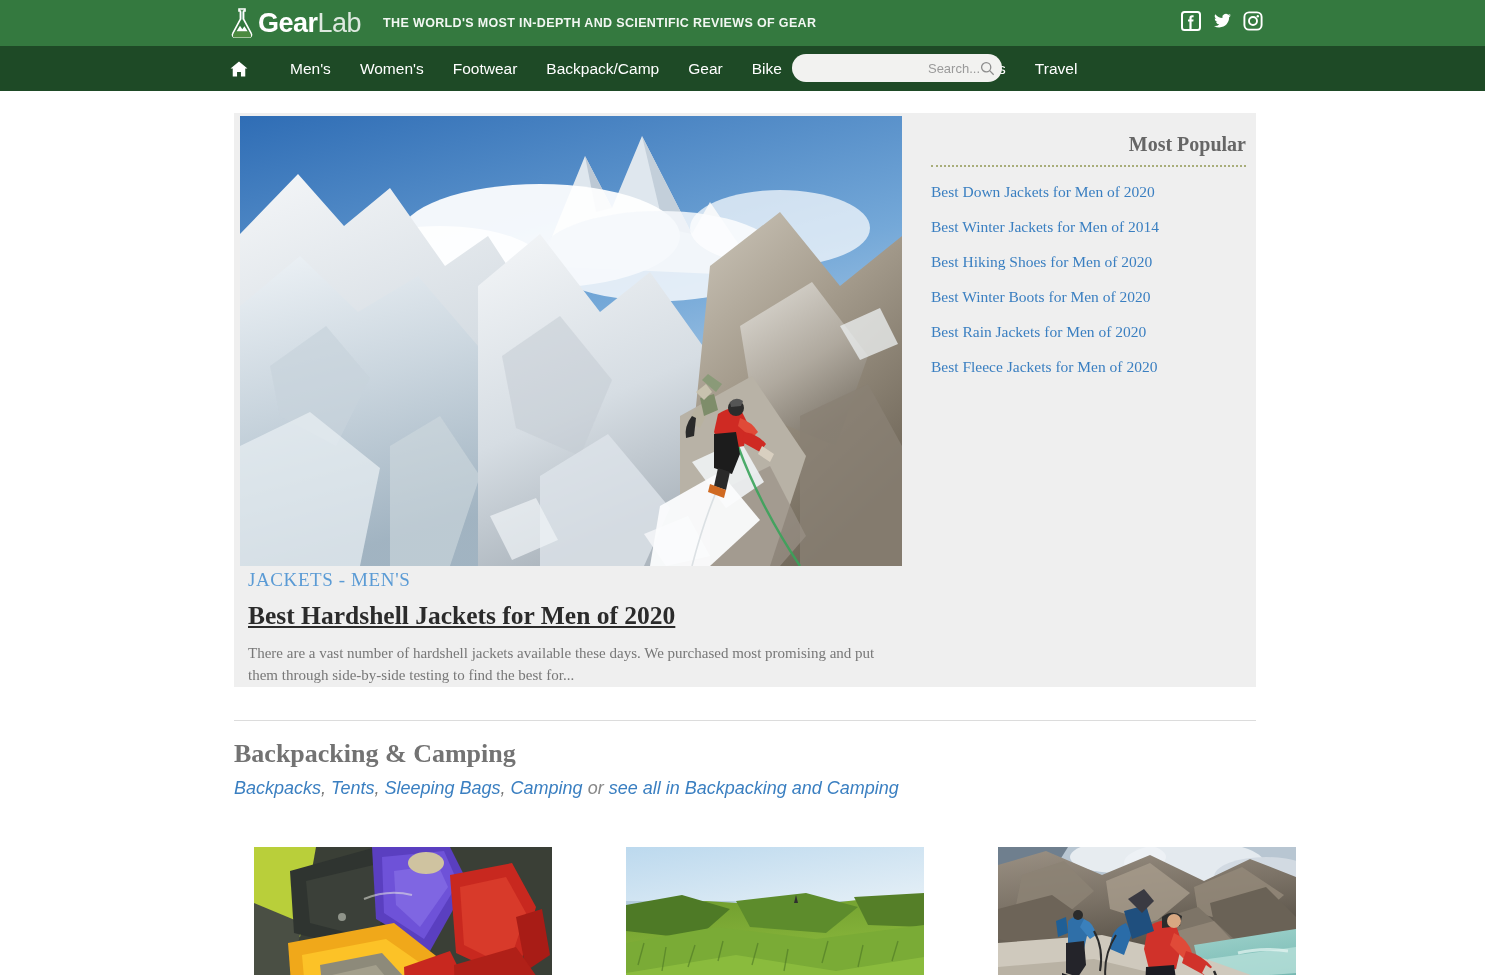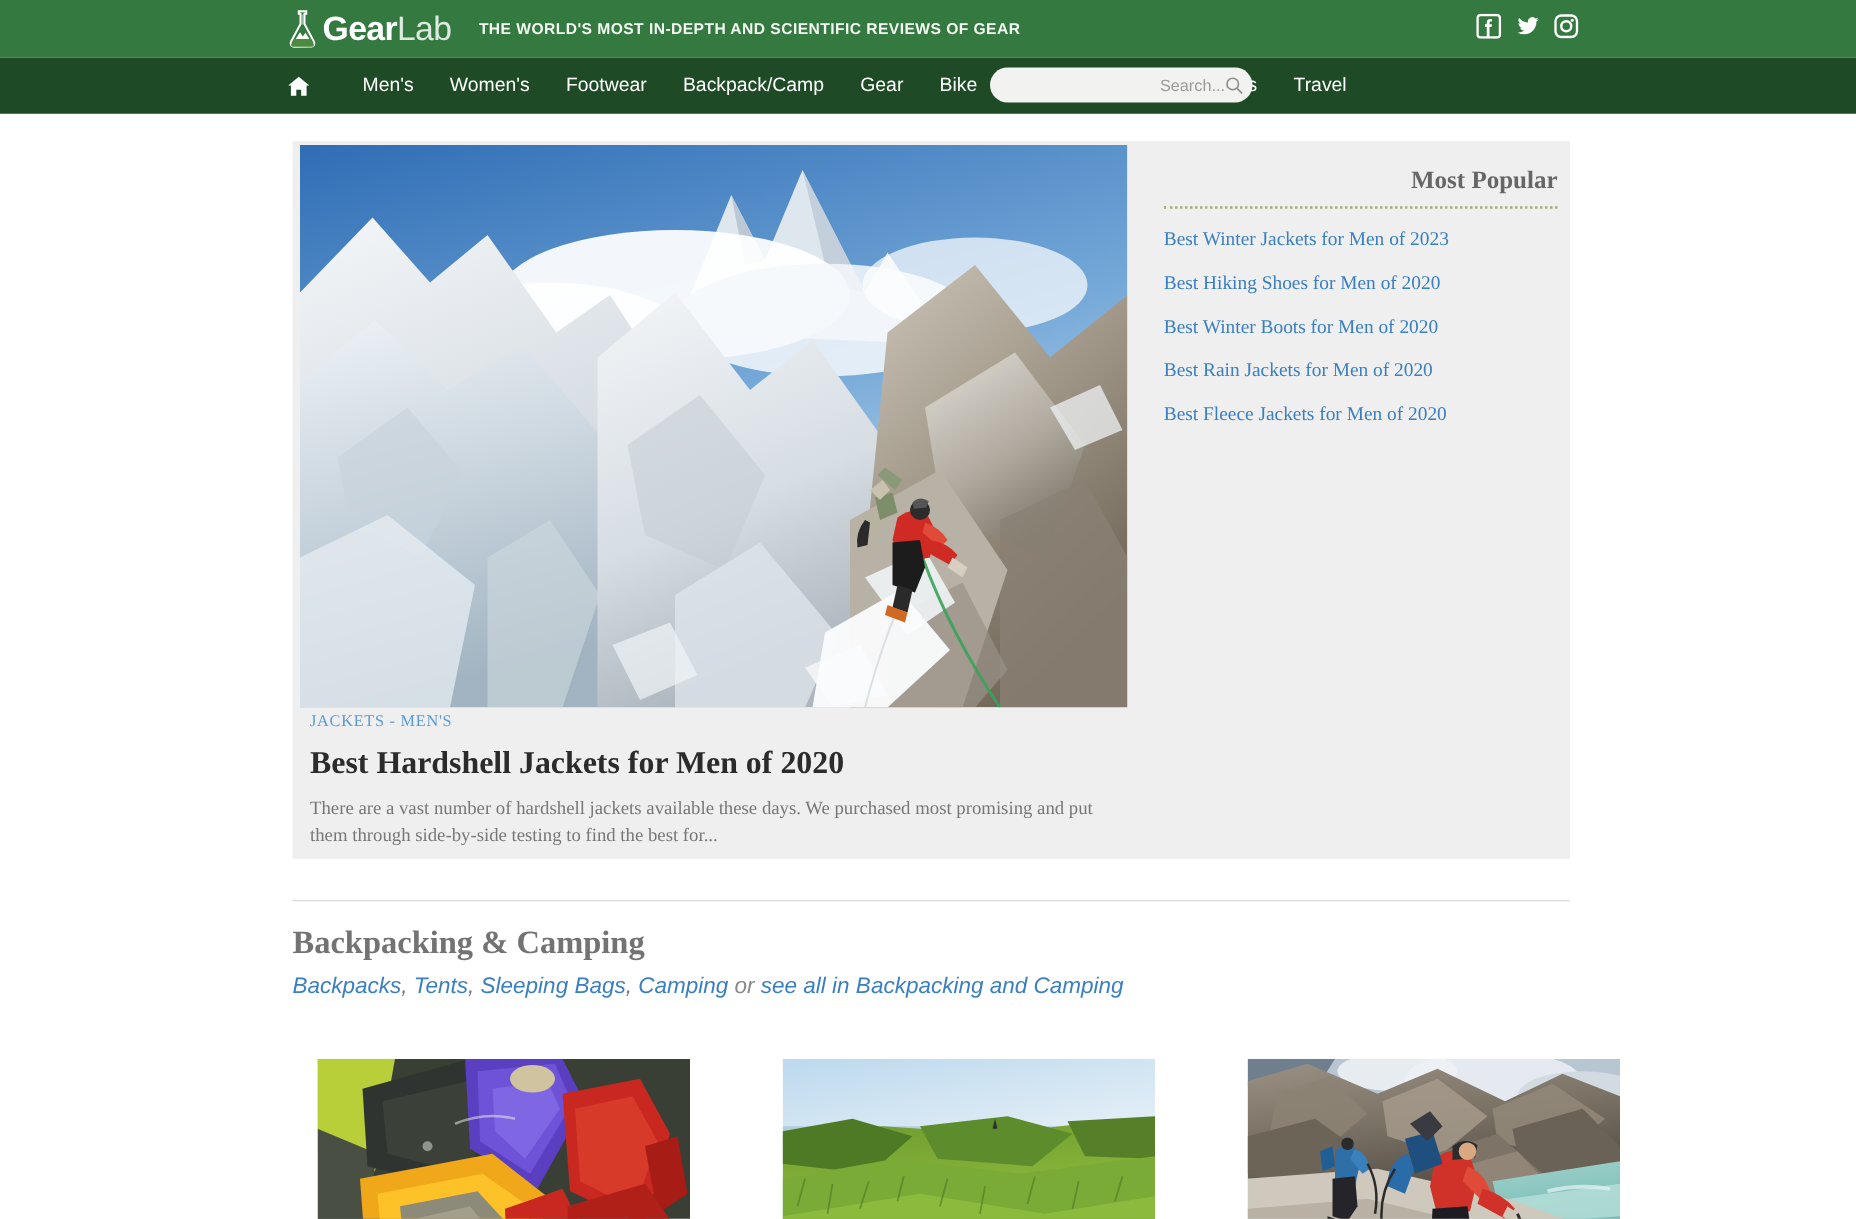--- a/index.html
+++ b/index.html
@@ -70,26 +70,26 @@
   }
   .hero {
     position: absolute; left: 6px; top: 3px; width: 662px; height: 450px;
     overflow: hidden; cursor: pointer;
   }
   .hero svg { display: block; width: 662px; height: 450px; }
 
   .feature-meta { position: absolute; left: 14px; top: 456px; width: 640px; }
   .kicker {
     color: #5b9bd5; font-family: "Liberation Serif", serif;
-    font-size: 13px; letter-spacing: .6px;
+    font-size: 19px; letter-spacing: .6px;
     text-transform: uppercase; cursor: pointer;
   }
   .feature-title {
     margin-top: 10px; font-family: "Liberation Serif", serif;
-    font-size: 25.5px; font-weight: bold; color: #2b2b2b; cursor: pointer;
+    font-size: 25.5px; font-weight: bold; color: #2b2b2b; cursor: pointer; text-decoration: underline;
   }
   .feature-desc {
     margin-top: 11px; font-family: "Liberation Serif", serif;
     font-size: 15px; color: #777; line-height: 22px; max-width: 640px;
   }
 
   
   .sidebar { position: absolute; left: 697px; top: 20px; width: 315px; }
   .sidebar-title {
     font-family: "Liberation Serif", serif; font-size: 20px;
@@ -284,21 +284,22 @@
 
       <div class="feature-meta">
         <div class="kicker">JACKETS - MEN'S</div>
         <div class="feature-title">Best Hardshell Jackets for Men of 2020</div>
         <div class="feature-desc">There are a vast number of hardshell jackets available these days. We purchased most promising and put them through side-by-side testing to find the best for...</div>
       </div>
 
       <div class="sidebar">
         <div class="sidebar-title">Most Popular</div>
         <div class="sidebar-rule"></div>
-        <a class="pop-link">Best Winter Jackets for Men of 2023</a>
+        <a class="pop-link">Best Down Jackets for Men of 2020</a>
+        <a class="pop-link">Best Winter Jackets for Men of 2014</a>
         <a class="pop-link">Best Hiking Shoes for Men of 2020</a>
         <a class="pop-link">Best Winter Boots for Men of 2020</a>
         <a class="pop-link">Best Rain Jackets for Men of 2020</a>
         <a class="pop-link">Best Fleece Jackets for Men of 2020</a>
       </div>
     </div>
 
     <div class="section-rule"></div>
 
     <div class="cat-section">

